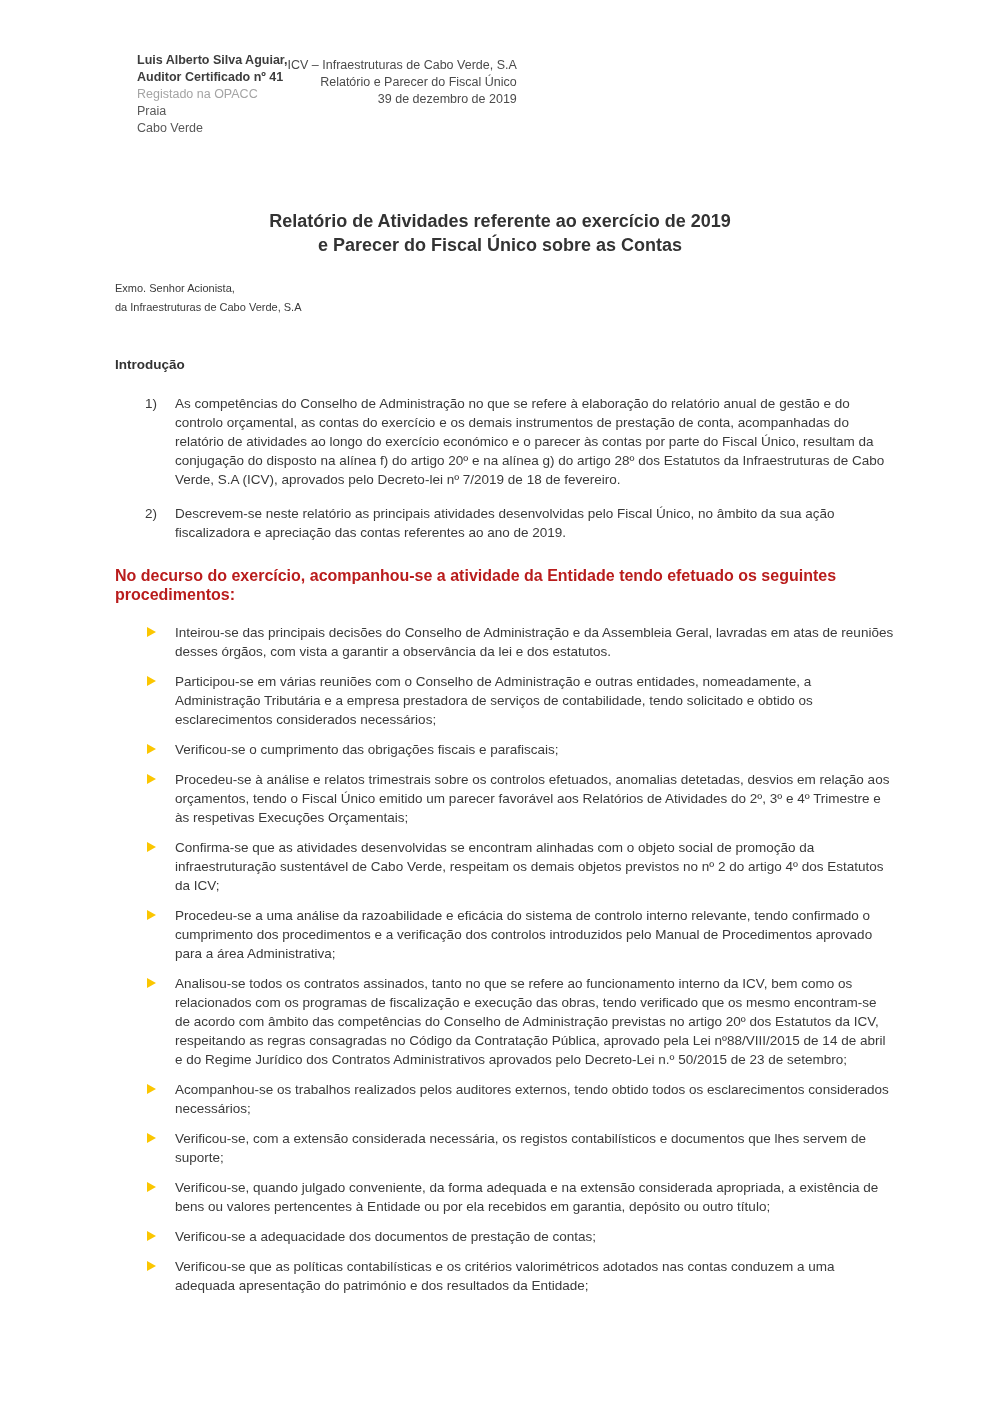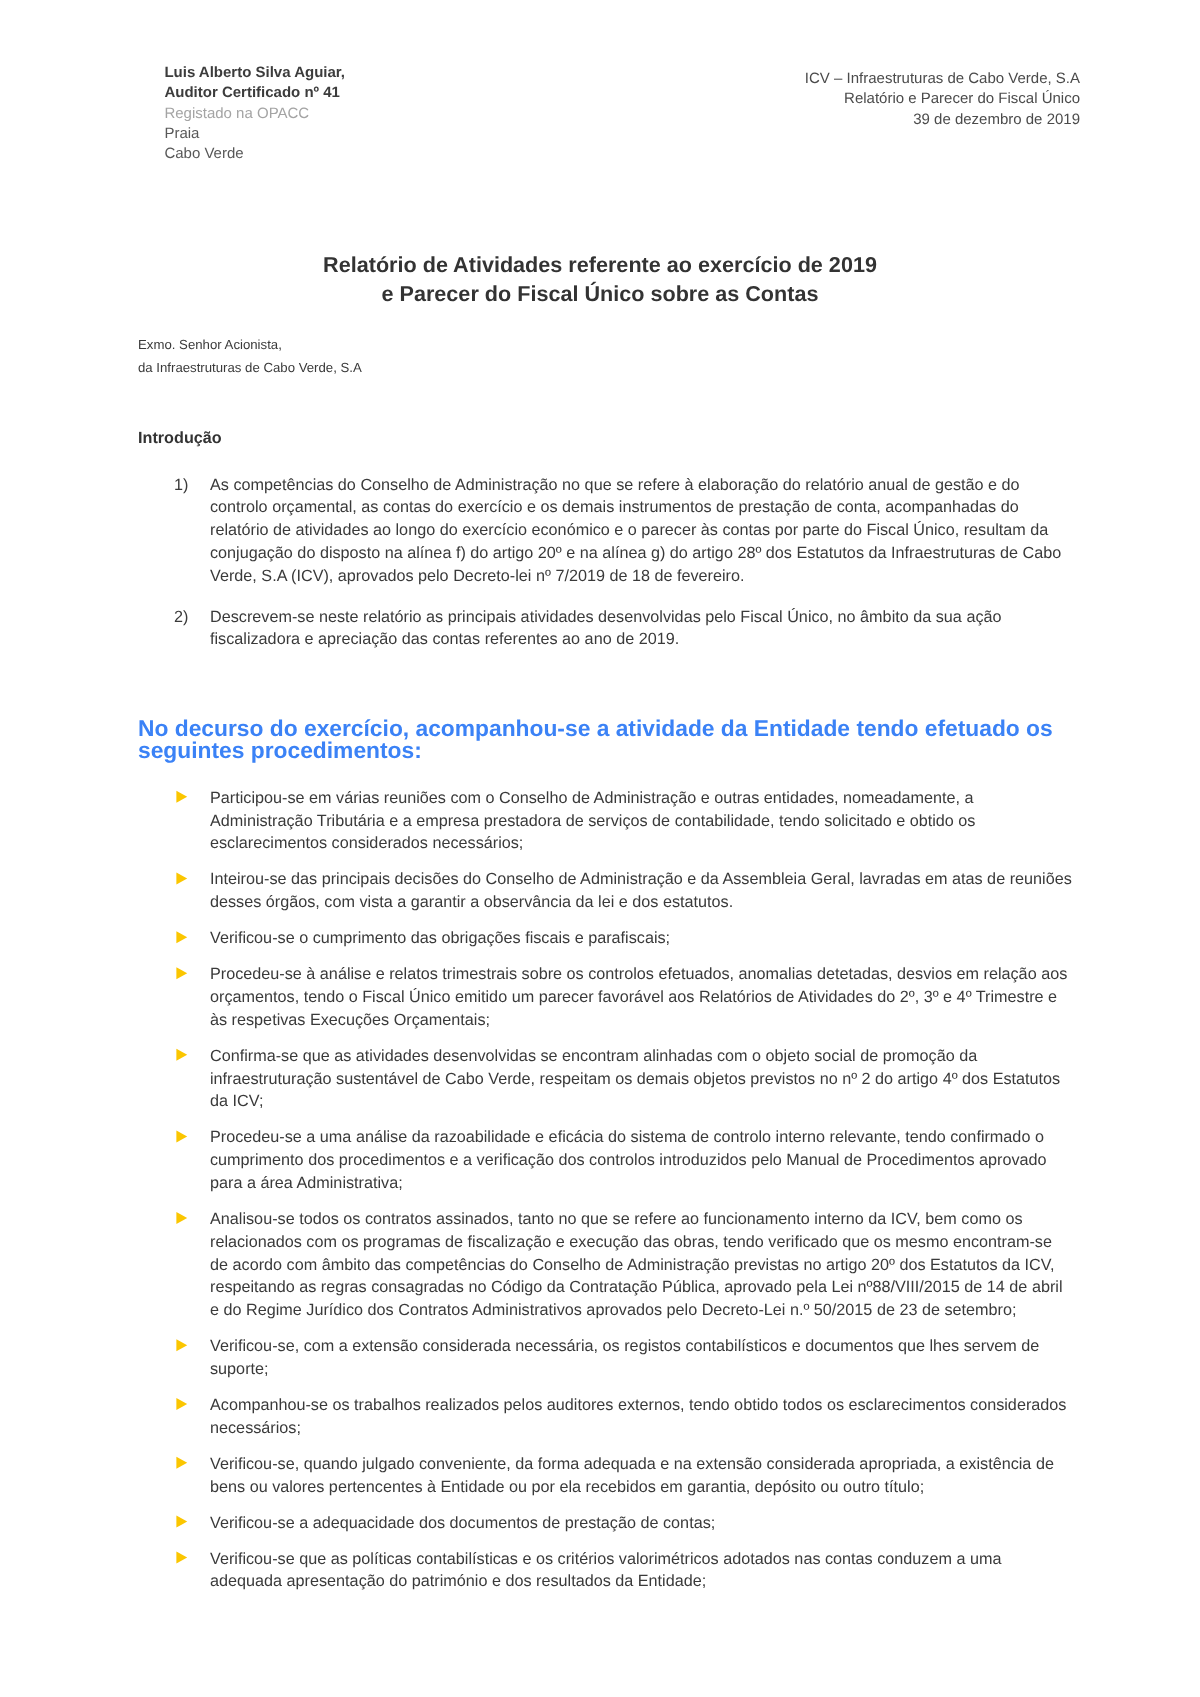--- a/index.html
+++ b/index.html
@@ -16,21 +16,21 @@
   .page{
     position:relative;
     width:1000px;
     height:1414px;
     background:#ffffff;
     overflow:hidden;
   }
   
   .letterhead{
     display:flex;
-    justify-content:space-between;
+    justify-content:flex-start;
     padding:52px 100px 0 137px;
   }
   .lh-left{
     font-size:12.5px;
     line-height:17px;
     color:#585858;
   }
   .lh-left .strong{
     font-weight:bold;
     color:#3C3C3C;
@@ -76,25 +76,25 @@
     font-size:13.5px;
     line-height:19px;
   }
   .numbered-item.first{margin-top:20px;}
   .numbered-item.second{margin-top:15px;}
   .num-marker{
     flex:0 0 30px;
   }
   .num-text{flex:1;}
   .procedures-heading{
-    margin-top:56px;
-    font-size:19px;
-    line-height:19px;
-    font-weight:bold;
-    color:#3b82f6;
+    margin-top:24px;
+    font-size:16px;
+    line-height:19px;
+    font-weight:bold;
+    color:#b91c1c;
   }
   .bullet-list{
     margin-top:19px;
   }
   .bullet-item{
     display:flex;
     margin-left:32px;
     margin-bottom:11px;
     font-size:13.5px;
     line-height:19px;
@@ -156,34 +156,34 @@
     </div>
 
     <div class="procedures-heading">No decurso do exercício, acompanhou-se a atividade da Entidade tendo efetuado os seguintes procedimentos:</div>
 
     <div class="bullet-list">
 
       <div class="bullet-item">
         <div class="bullet-icon-cell">
             <div class="tri"></div>
           </div>
+        <div class="bullet-text">Inteirou-se das principais decisões do Conselho de Administração e da Assembleia Geral, lavradas em atas de reuniões desses órgãos, com vista a garantir a observância da lei e dos estatutos.</div>
+      </div>
+
+      <div class="bullet-item">
+        <div class="bullet-icon-cell">
+            <div class="tri"></div>
+          </div>
         <div class="bullet-text">Participou-se em várias reuniões com o Conselho de Administração e outras entidades, nomeadamente, a Administração Tributária e a empresa prestadora de serviços de contabilidade, tendo solicitado e obtido os esclarecimentos considerados necessários;</div>
       </div>
 
       <div class="bullet-item">
         <div class="bullet-icon-cell">
             <div class="tri"></div>
           </div>
-        <div class="bullet-text">Inteirou-se das principais decisões do Conselho de Administração e da Assembleia Geral, lavradas em atas de reuniões desses órgãos, com vista a garantir a observância da lei e dos estatutos.</div>
-      </div>
-
-      <div class="bullet-item">
-        <div class="bullet-icon-cell">
-            <div class="tri"></div>
-          </div>
         <div class="bullet-text">Verificou-se o cumprimento das obrigações fiscais e parafiscais;</div>
       </div>
 
       <div class="bullet-item">
         <div class="bullet-icon-cell">
             <div class="tri"></div>
           </div>
         <div class="bullet-text">Procedeu-se à análise e relatos trimestrais sobre os controlos efetuados, anomalias detetadas, desvios em relação aos orçamentos, tendo o Fiscal Único emitido um parecer favorável aos Relatórios de Atividades do 2º, 3º e 4º Trimestre e às respetivas Execuções Orçamentais;</div>
       </div>
 
@@ -205,28 +205,28 @@
         <div class="bullet-icon-cell">
             <div class="tri"></div>
           </div>
         <div class="bullet-text">Analisou-se todos os contratos assinados, tanto no que se refere ao funcionamento interno da ICV, bem como os relacionados com os programas de fiscalização e execução das obras, tendo verificado que os mesmo encontram-se de acordo com âmbito das competências do Conselho de Administração previstas no artigo 20º dos Estatutos da ICV, respeitando as regras consagradas no Código da Contratação Pública, aprovado pela Lei nº88/VIII/2015 de 14 de abril e do Regime Jurídico dos Contratos Administrativos aprovados pelo Decreto-Lei n.º 50/2015 de 23 de setembro;</div>
       </div>
 
       <div class="bullet-item">
         <div class="bullet-icon-cell">
             <div class="tri"></div>
           </div>
+        <div class="bullet-text">Acompanhou-se os trabalhos realizados pelos auditores externos, tendo obtido todos os esclarecimentos considerados necessários;</div>
+      </div>
+
+      <div class="bullet-item">
+        <div class="bullet-icon-cell">
+            <div class="tri"></div>
+          </div>
         <div class="bullet-text">Verificou-se, com a extensão considerada necessária, os registos contabilísticos e documentos que lhes servem de suporte;</div>
-      </div>
-
-      <div class="bullet-item">
-        <div class="bullet-icon-cell">
-            <div class="tri"></div>
-          </div>
-        <div class="bullet-text">Acompanhou-se os trabalhos realizados pelos auditores externos, tendo obtido todos os esclarecimentos considerados necessários;</div>
       </div>
 
       <div class="bullet-item">
         <div class="bullet-icon-cell">
             <div class="tri"></div>
           </div>
         <div class="bullet-text">Verificou-se, quando julgado conveniente, da forma adequada e na extensão considerada apropriada, a existência de bens ou valores pertencentes à Entidade ou por ela recebidos em garantia, depósito ou outro título;</div>
       </div>
 
       <div class="bullet-item">

